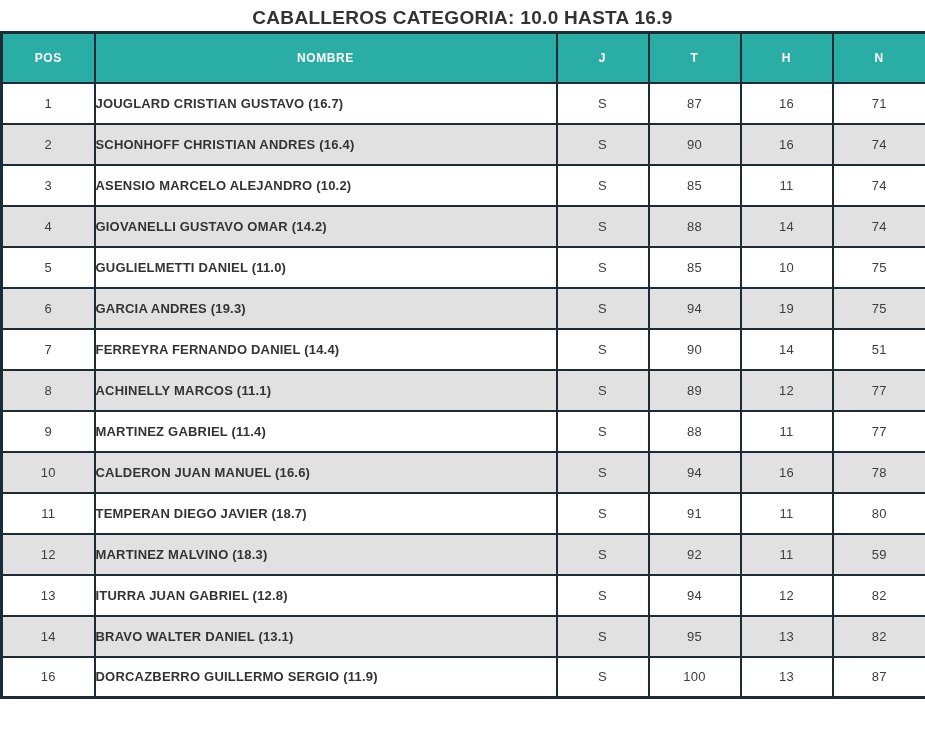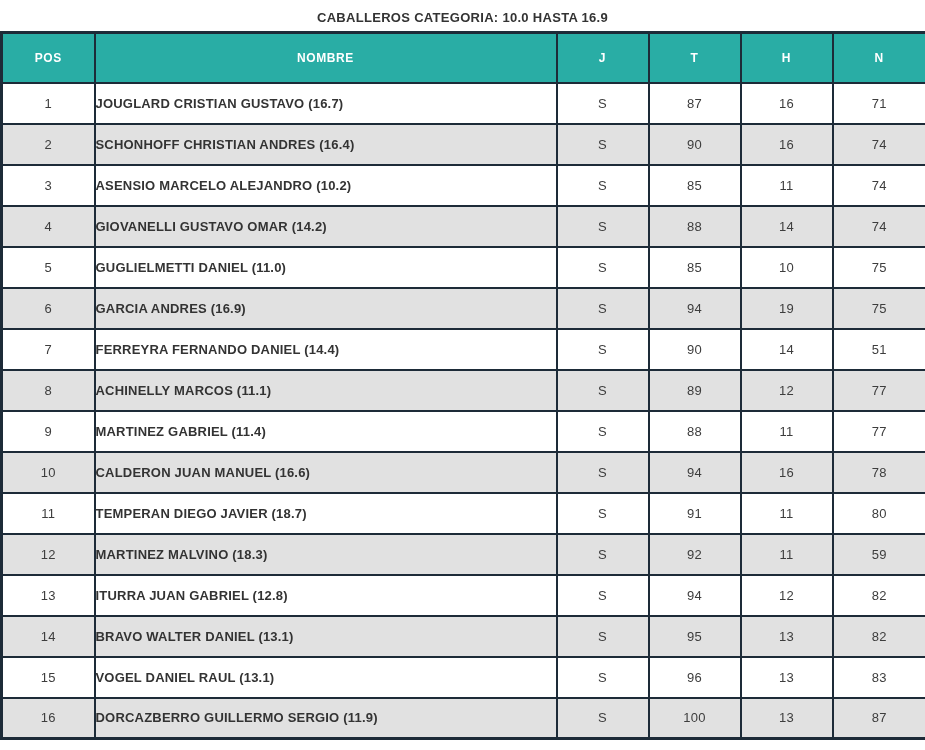--- a/index.html
+++ b/index.html
@@ -20,21 +20,21 @@
   .page {
     width: 925px;
     height: 750px;
     overflow: hidden;
   }
   .page-title {
     height: 31px;
     display: flex;
     align-items: center;
     justify-content: center;
-    font-size: 13px;
+    font-size: 19px;
     font-weight: bold;
     letter-spacing: 0.3px;
     color: var(--title-text);
     padding-top: 4px;
   }
   table.results {
     width: 925px;
     border-collapse: collapse;
     table-layout: fixed;
   }
@@ -140,21 +140,21 @@
         <tr>
           <td class="num-cell">5</td>
           <td class="name-cell">GUGLIELMETTI DANIEL (11.0)</td>
           <td class="num-cell">S</td>
           <td class="num-cell">85</td>
           <td class="num-cell">10</td>
           <td class="num-cell">75</td>
         </tr>
         <tr>
           <td class="num-cell">6</td>
-          <td class="name-cell">GARCIA ANDRES (16.9)</td>
+          <td class="name-cell">GARCIA ANDRES (19.3)</td>
           <td class="num-cell">S</td>
           <td class="num-cell">94</td>
           <td class="num-cell">19</td>
           <td class="num-cell">75</td>
         </tr>
         <tr>
           <td class="num-cell">7</td>
           <td class="name-cell">FERREYRA FERNANDO DANIEL (14.4)</td>
           <td class="num-cell">S</td>
           <td class="num-cell">90</td>
@@ -209,28 +209,20 @@
           <td class="num-cell">12</td>
           <td class="num-cell">82</td>
         </tr>
         <tr>
           <td class="num-cell">14</td>
           <td class="name-cell">BRAVO WALTER DANIEL (13.1)</td>
           <td class="num-cell">S</td>
           <td class="num-cell">95</td>
           <td class="num-cell">13</td>
           <td class="num-cell">82</td>
-        </tr>
-        <tr>
-          <td class="num-cell">15</td>
-          <td class="name-cell">VOGEL DANIEL RAUL (13.1)</td>
-          <td class="num-cell">S</td>
-          <td class="num-cell">96</td>
-          <td class="num-cell">13</td>
-          <td class="num-cell">83</td>
         </tr>
         <tr>
           <td class="num-cell">16</td>
           <td class="name-cell">DORCAZBERRO GUILLERMO SERGIO (11.9)</td>
           <td class="num-cell">S</td>
           <td class="num-cell">100</td>
           <td class="num-cell">13</td>
           <td class="num-cell">87</td>
         </tr>
       </tbody>

